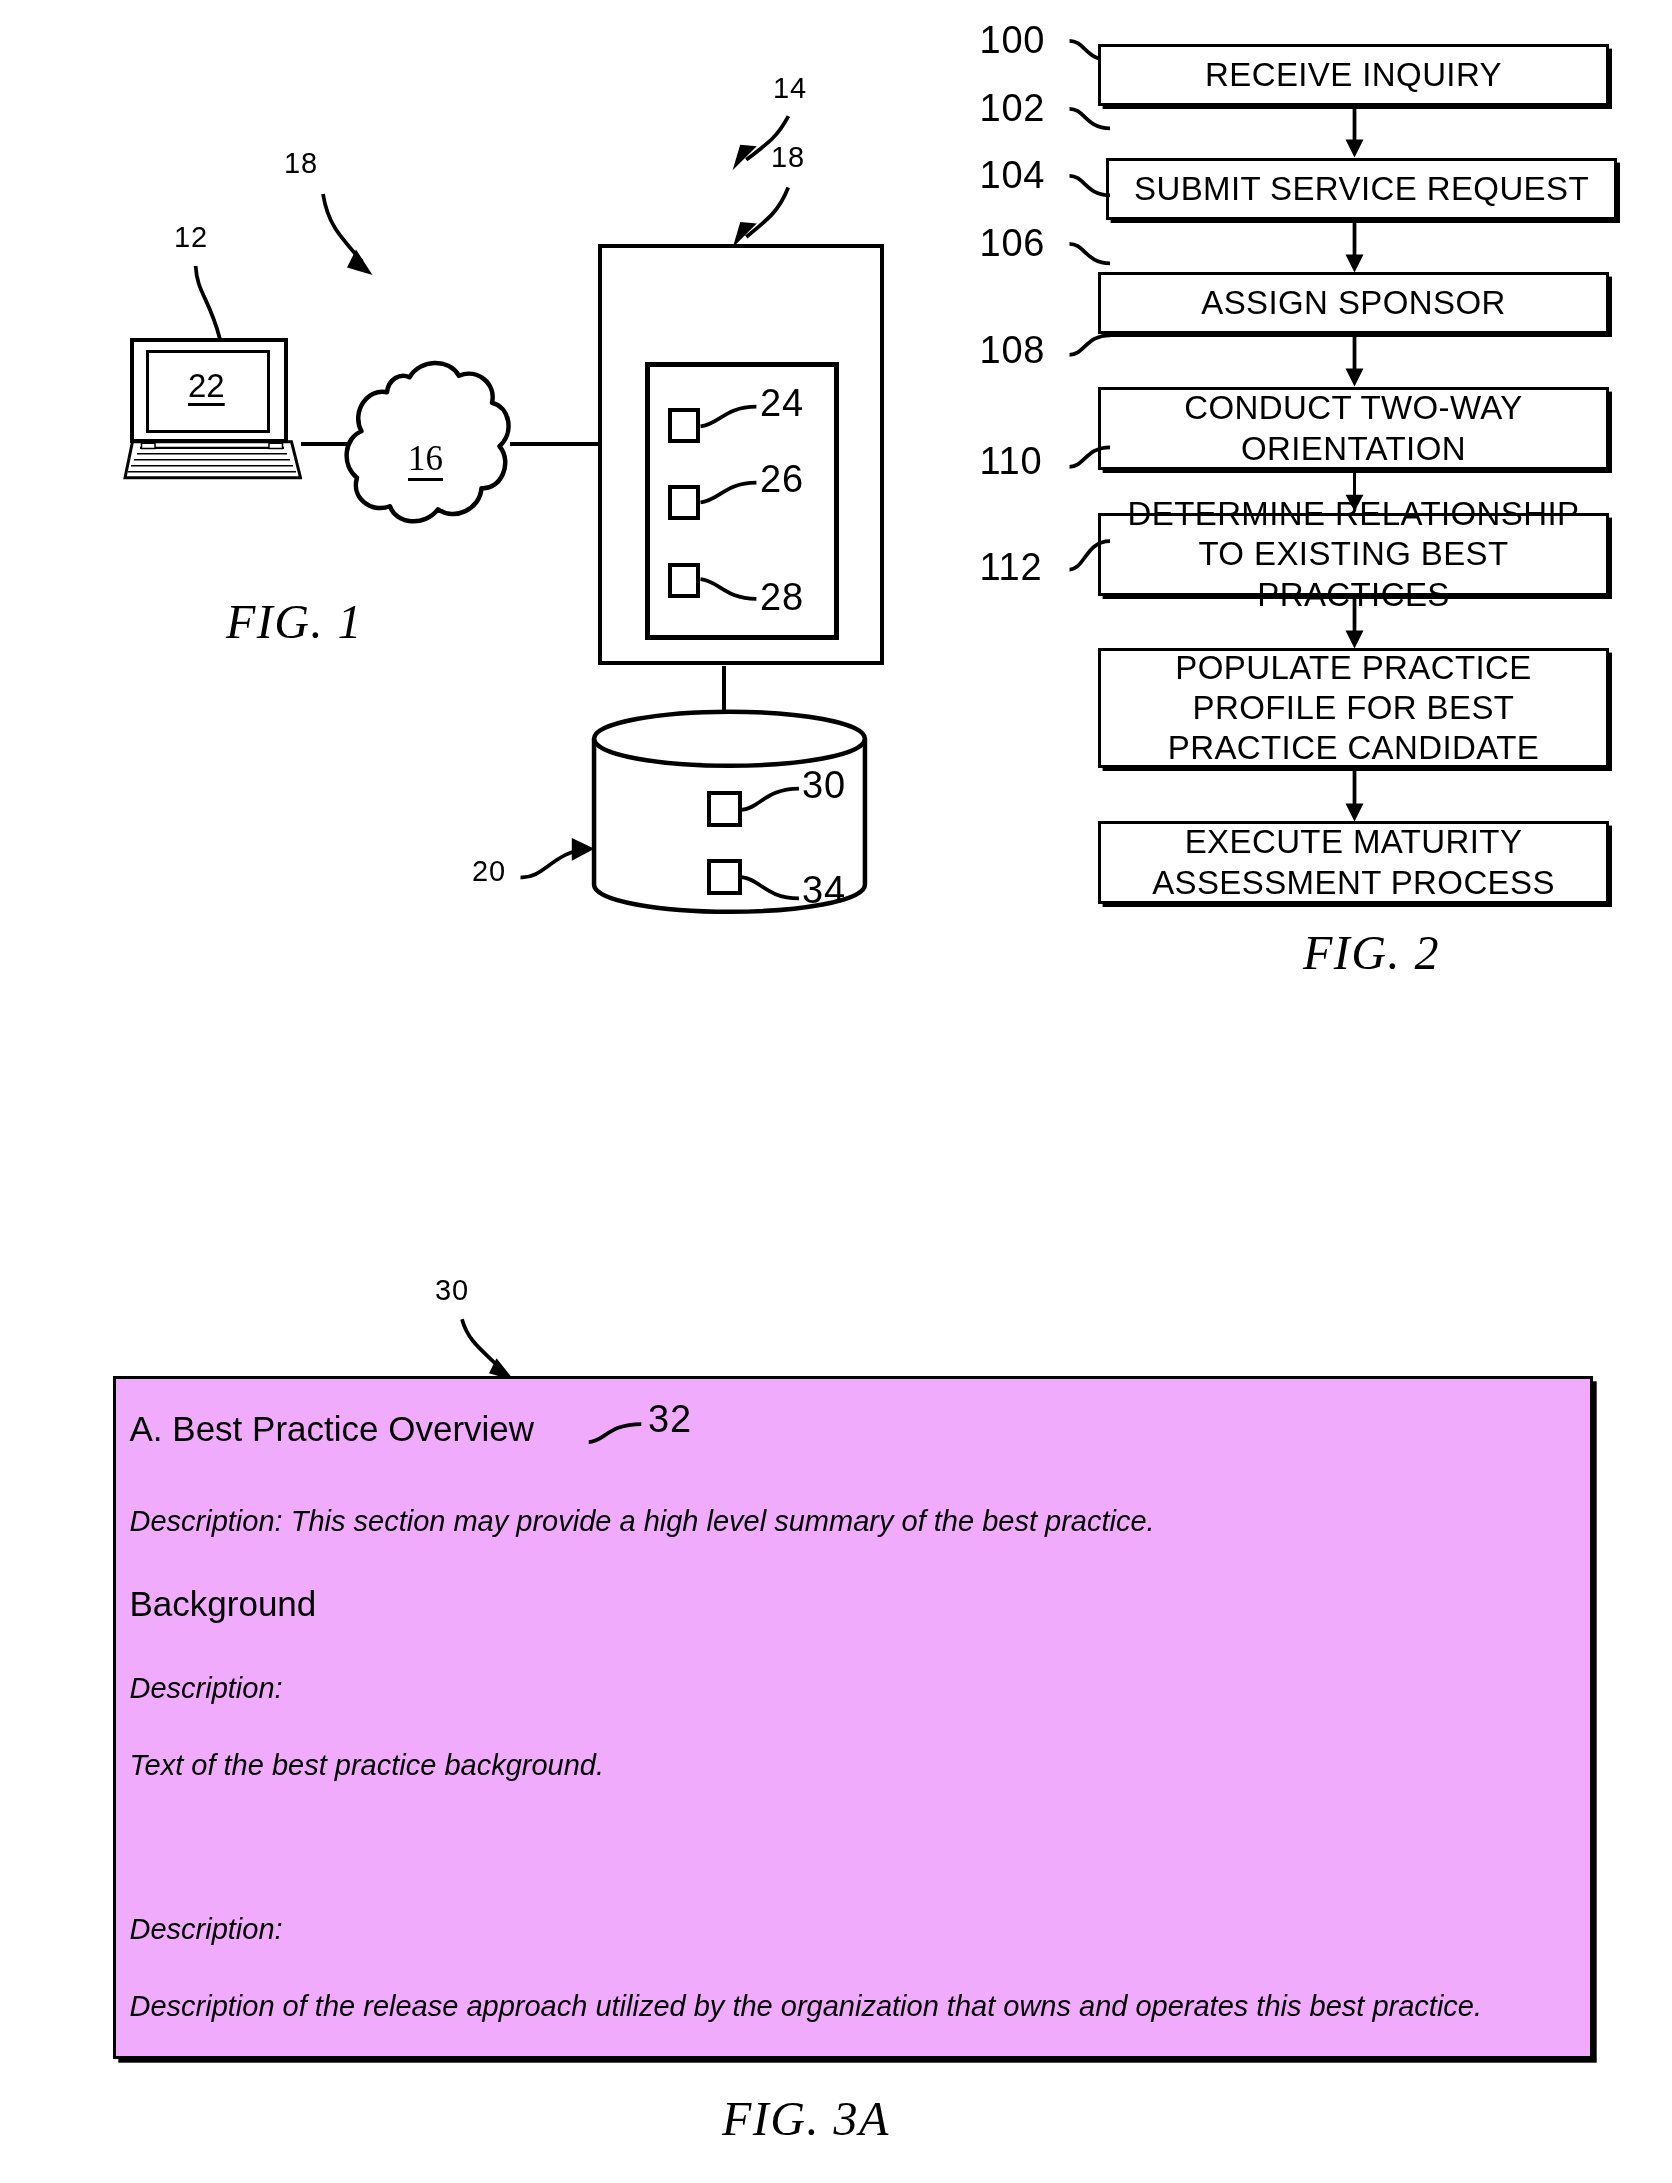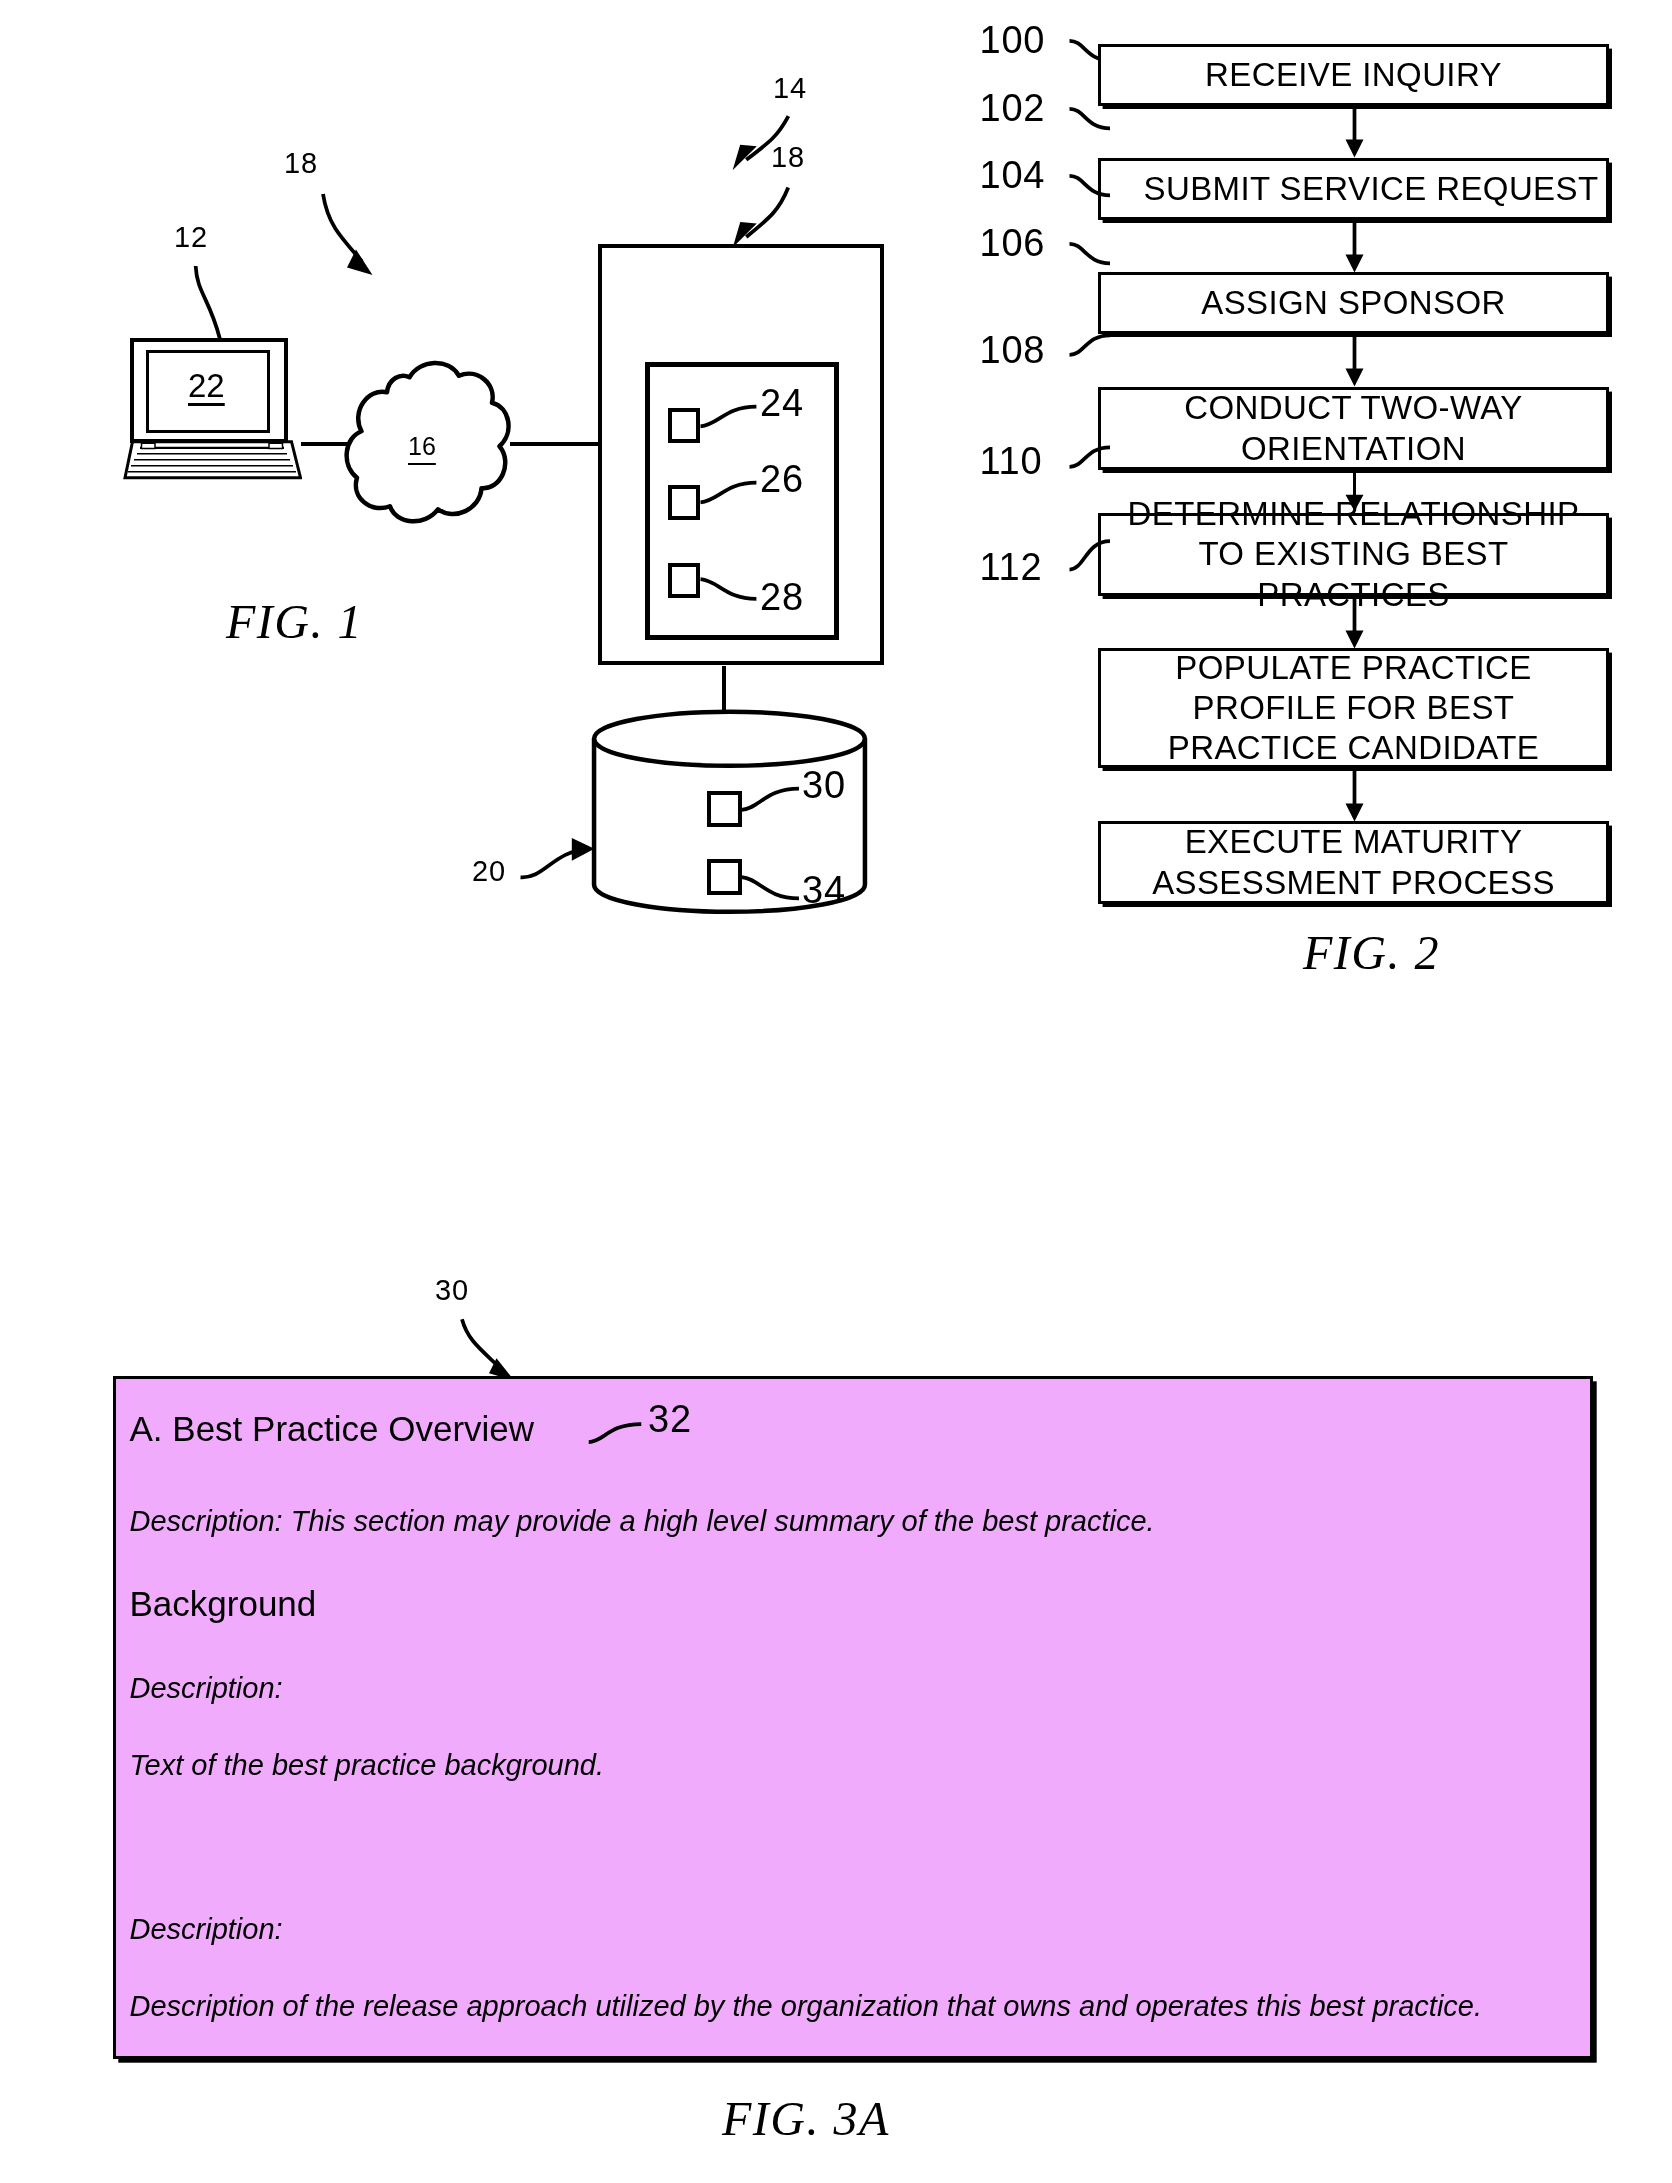--- a/index.html
+++ b/index.html
@@ -91,25 +91,26 @@
     background: #000;
     height: 3.8px;
   }
   .vline {
     position: absolute;
     background: #000;
     width: 3.8px;
   }
   .cloud-label {
     position: absolute;
-    font-family: Liberation Sans, sans-serif;
-    font-size: 25px;
+    font-family: Liberation Serif, serif;
+    font-size: 35px;
     text-decoration: underline;
     text-underline-offset: 7.5px;
     color: #000;
+    margin-top: 7px;
   }
 
   
   .flowbox {
     position: absolute;
     border: 3.8px solid #000;
     background: #fff;
     box-sizing: border-box;
     display: flex;
     align-items: center;
@@ -274,21 +275,21 @@
     </div>
     <svg class="abs" style="left:375px;top:105px;width:33px;height:54px;" viewBox="0 0 44 72">
       <path d="M22 0 V52" stroke="#000" stroke-width="5" fill="none"></path>
       <path d="M10 46 L22 70 L34 46 Z" fill="#000"></path>
     </svg>
 
     <div class="ref" style="left:16.5px;top:89px;">102</div>
     <svg class="abs" style="left:105px;top:104px;width:45px;height:32px;" viewBox="0 0 60 42">
       <path d="M2 6 C 22 6, 24 32, 56 32" stroke="#000" stroke-width="5" fill="none"></path>
     </svg>
-    <div class="flowbox" style="left:135px;top:158px;width:511px;height:62px;justify-content:flex-end;">
+    <div class="flowbox" style="left:143px;top:158px;width:511px;height:62px;">
       <span>SUBMIT SERVICE REQUEST</span>
     </div>
     <svg class="abs" style="left:375px;top:220px;width:33px;height:54px;" viewBox="0 0 44 72">
       <path d="M22 0 V52" stroke="#000" stroke-width="5" fill="none"></path>
       <path d="M10 46 L22 70 L34 46 Z" fill="#000"></path>
     </svg>
 
     <div class="ref" style="left:16.5px;top:156px;">104</div>
     <svg class="abs" style="left:105px;top:171px;width:45px;height:32px;" viewBox="0 0 60 42">
       <path d="M2 6 C 22 6, 24 32, 56 32" stroke="#000" stroke-width="5" fill="none"></path>

